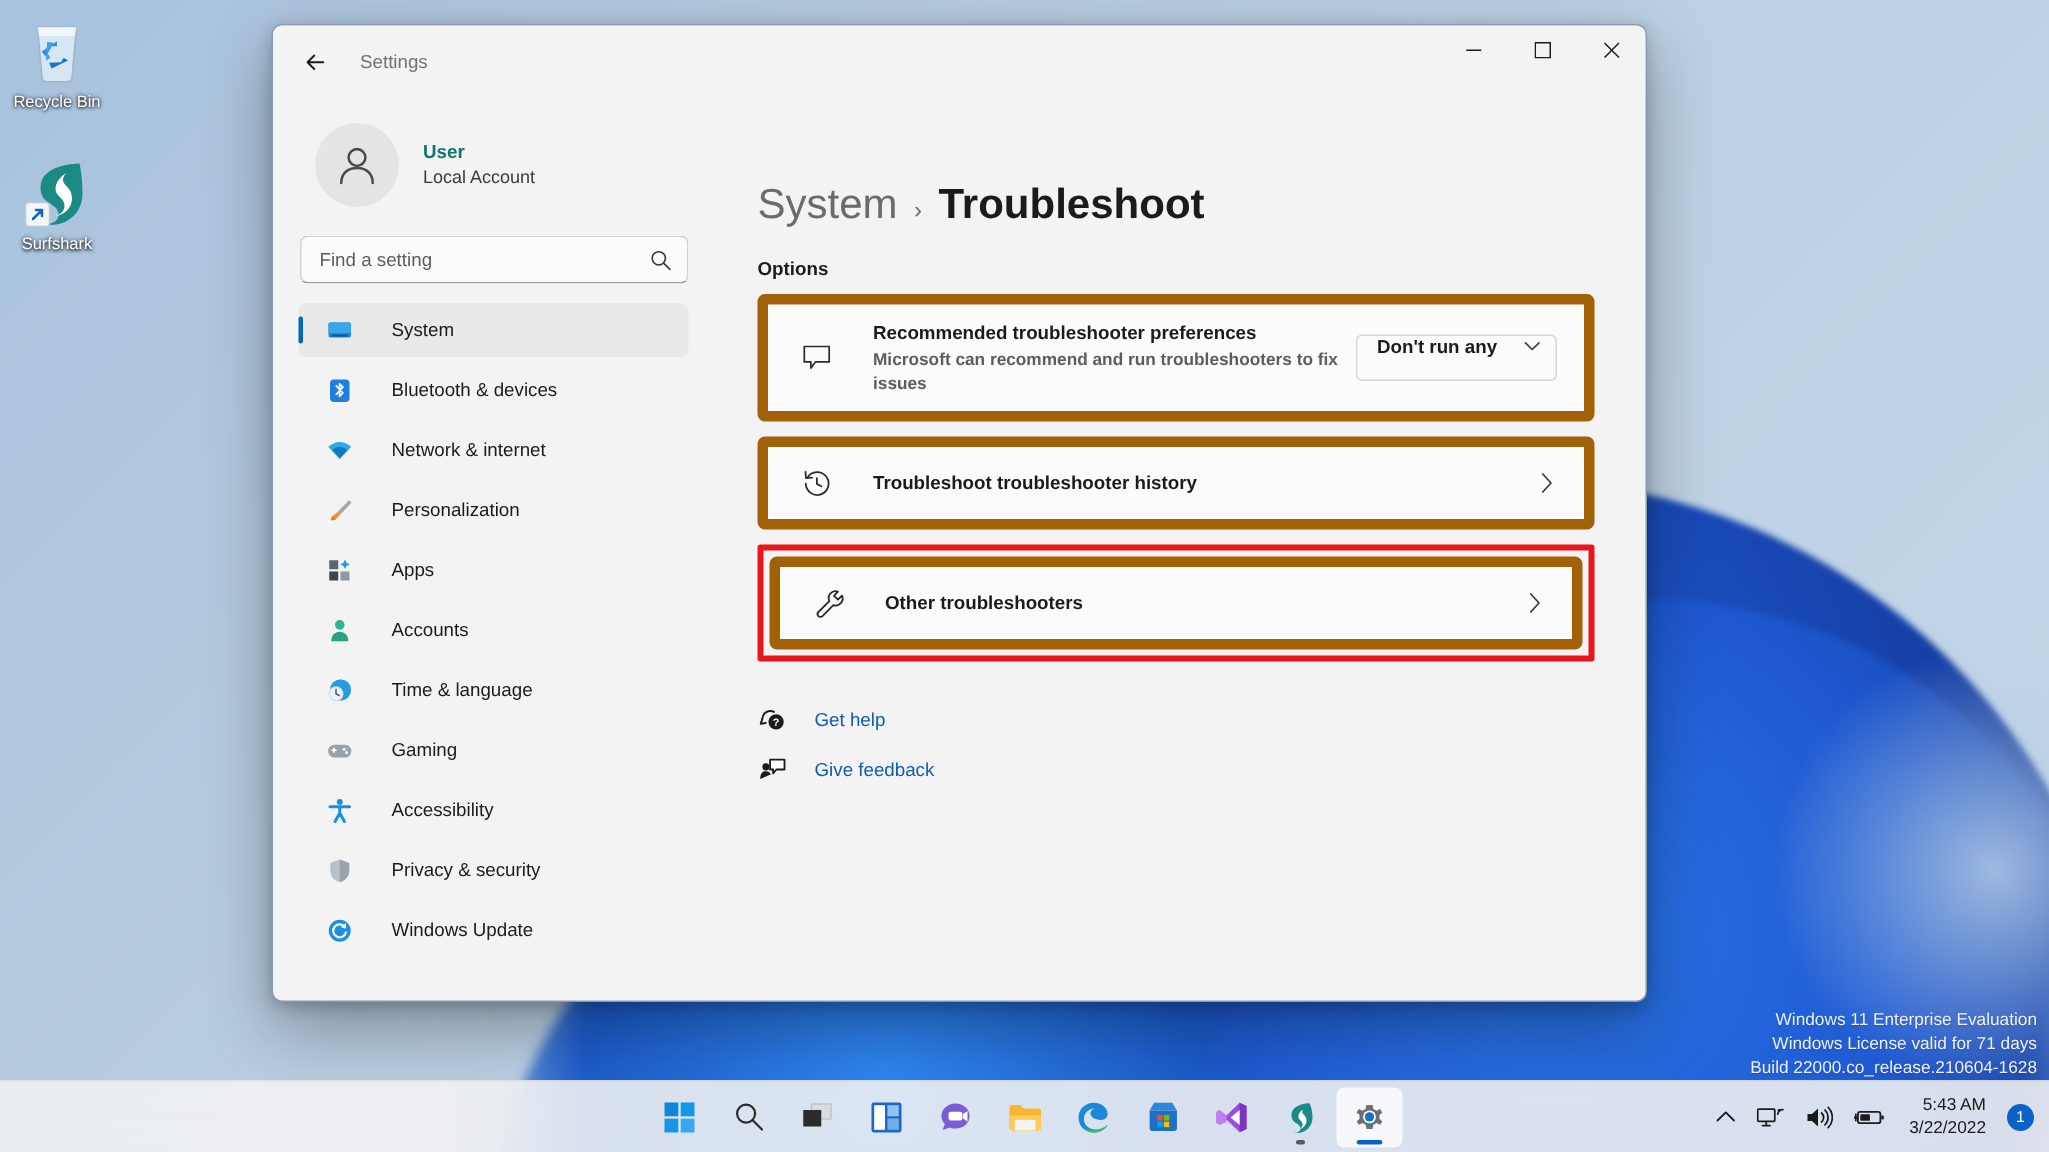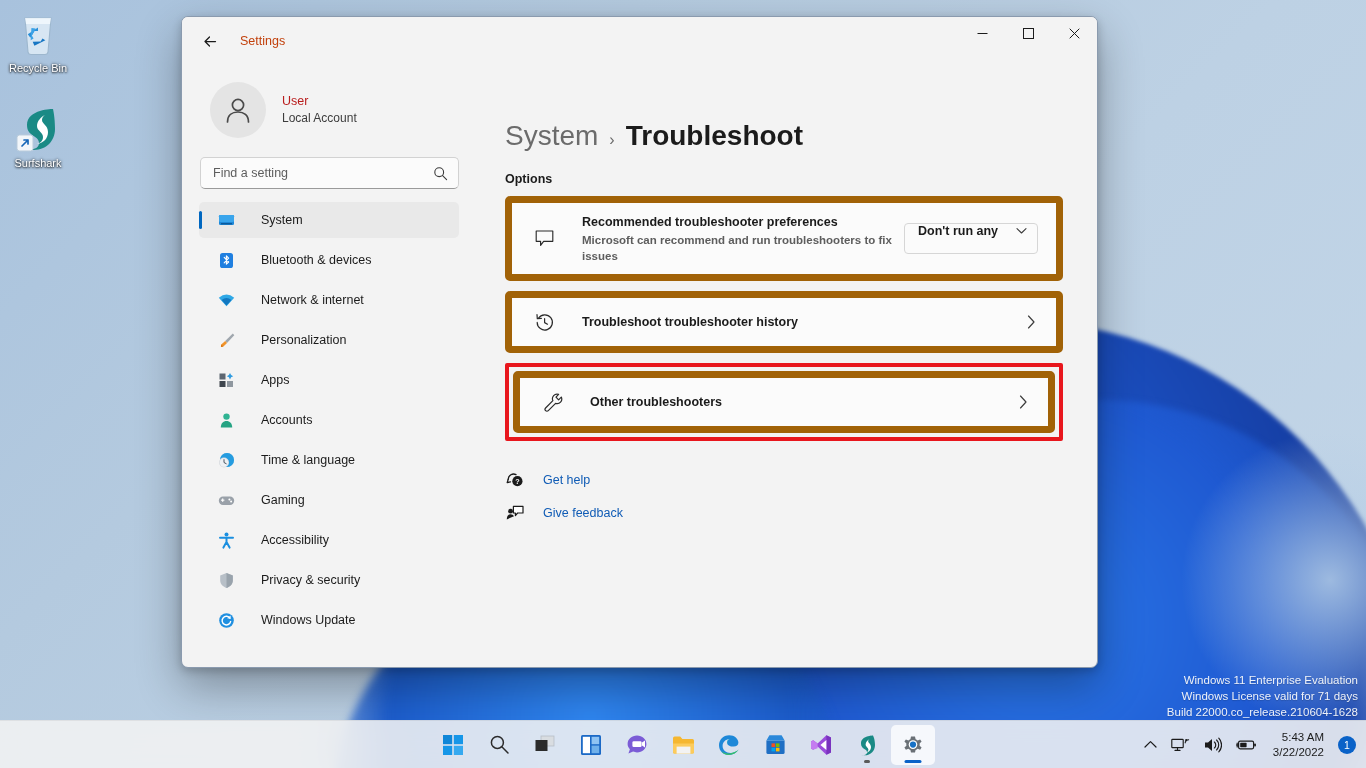--- a/index.html
+++ b/index.html
@@ -90,21 +90,21 @@
   #back-button {
     width: 34px; height: 34px;
     margin-left: 11px;
     border-radius: 5px;
     display: flex; align-items: center; justify-content: center;
     cursor: pointer;
   }
   #app-title {
     margin-left: 13px;
     font-size: 12.5px;
-    color: #c2410c;
+    color: #737373;
   }
   .wincontrols { margin-left: auto; display: flex; height: 48px; }
   .wc {
     width: 46px; height: 32px;
     display: flex; align-items: center; justify-content: center;
     cursor: pointer;
   }
 
   
   #win-body { flex: 1; display: flex; min-height: 0; }
@@ -122,21 +122,21 @@
     height: 78px;
   }
   #avatar {
     width: 56px; height: 56px;
     border-radius: 50%;
     background: #e4e4e4;
     display: flex; align-items: center; justify-content: center;
     flex: 0 0 56px;
   }
   #account-text { margin-left: 16px; }
-  #account-name { font-size: 12.5px; font-weight: normal; color: #b91c1c; line-height: 17px; }
+  #account-name { font-size: 12.5px; font-weight: bold; color: #0f766e; line-height: 17px; }
   #account-type { font-size: 12px; color: #3c3c3c; line-height: 17px; }
 
   #search-wrap {
     margin: 14px 0 0 1px;
     height: 32px;
     background: #fbfbfb;
     border: 1px solid #d2d2d2;
     border-bottom-color: #9a9a9a;
     border-radius: 5px;
     display: flex; align-items: center;

